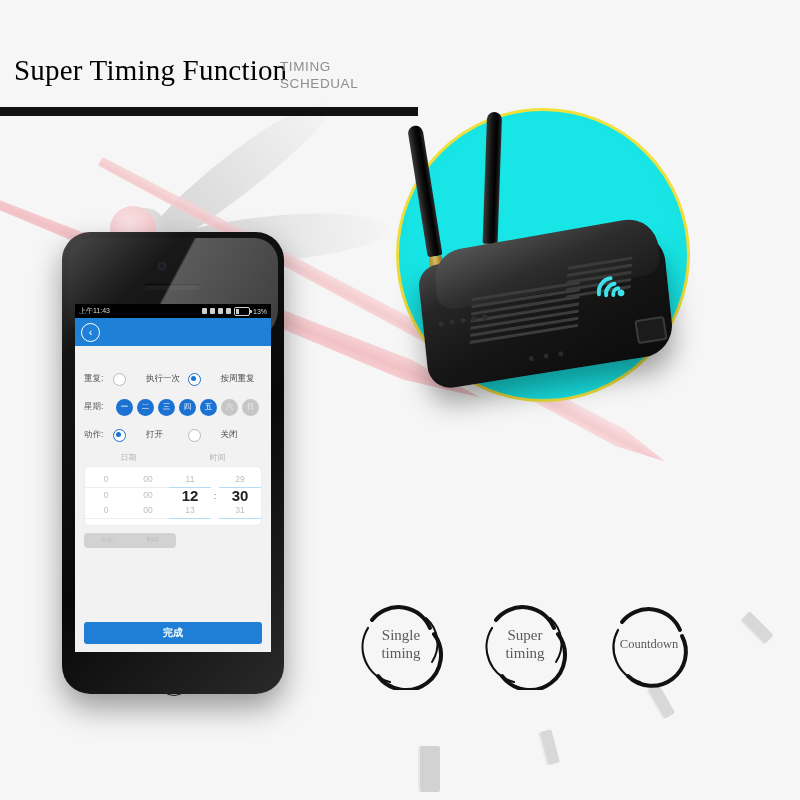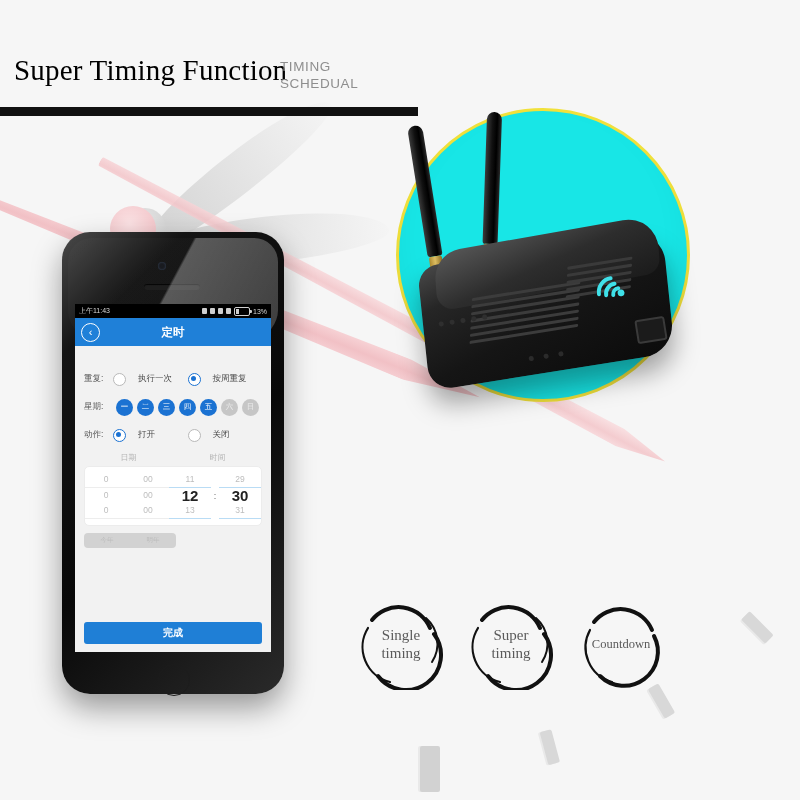--- a/index.html
+++ b/index.html
@@ -158,21 +158,21 @@
     height:28px;background:#1f80d8;display:flex;align-items:center;position:relative;
   }
   .back{
     position:absolute;left:6px;width:17px;height:17px;border-radius:50%;border:1.4px solid #fff;
     display:flex;align-items:center;justify-content:center;color:#fff;font-size:11px;line-height:1;
   }
   .navtitle{width:100%;text-align:center;color:#fff;font-size:11.5px;font-weight:bold;}
   .sheet{background:#f2f2f2;padding:22px 9px 0;}
   .row{display:flex;align-items:center;height:22px;margin-bottom:6px;}
   .row-label{width:32px;font-size:8.5px;color:#555;}
-  .opt{display:flex;align-items:center;gap:12px;width:82px;}
+  .opt{display:flex;align-items:center;gap:20px;width:82px;}
   .radio{width:11px;height:11px;border-radius:50%;border:1.4px solid #b9b9b9;background:#fff;position:relative;}
   .radio.on{border-color:#1b72d2;}
   .radio.on:after{content:"";position:absolute;left:2px;top:2px;width:5px;height:5px;border-radius:50%;background:#1b72d2;}
   .opt span{font-size:8.5px;color:#4a4a4a;}
   .days{display:flex;gap:4px;}
   .day{
     width:17px;height:17px;border-radius:50%;background:#1b72d2;color:#fff;
     font-size:7.5px;display:flex;align-items:center;justify-content:center;
   }
   .day.off{background:#c6c6c6;color:#ededed;}
@@ -193,21 +193,21 @@
     display:flex;align-items:center;justify-content:space-around;
   }
   .yearpill span{font-size:6.5px;color:#bdbdbd;}
   .donewrap{position:absolute;left:9px;right:9px;bottom:8px;}
   .done{
     height:22px;background:#1f7fd6;border-radius:3px;color:#fff;
     font-size:10px;font-weight:bold;display:flex;align-items:center;justify-content:center;
   }
 
   
-  .badges{position:absolute;left:356px;top:598px;display:flex;gap:20px;}
+  .badges{position:absolute;left:356px;top:598px;display:flex;gap:34px;}
   .badge{position:relative;width:90px;height:92px;}
   .badge svg{position:absolute;left:0;top:0;}
   .badge .cap{
     position:absolute;left:0;top:0;width:90px;height:92px;
     display:flex;flex-direction:column;align-items:center;justify-content:center;
     font-family:"Liberation Serif", serif;font-size:15px;color:#5a5a5a;line-height:18px;text-align:center;
   }
   .badge.c3 .cap{font-size:12.5px;}
 </style>
 </head>
@@ -319,21 +319,20 @@
           <i></i>
           <span class="batt">
               <u></u>
             </span>
           <span>13%</span>
         </span>
       </div>
 
       <div class="navbar">
         <div class="back">‹</div>
-        <div class="navtitle">定时</div>
       </div>
 
       <div class="sheet">
 
         <div class="row">
           <span class="row-label">重复:</span>
           <span class="opt">
             <span class="radio"></span>
             <span>执行一次</span>
           </span>

